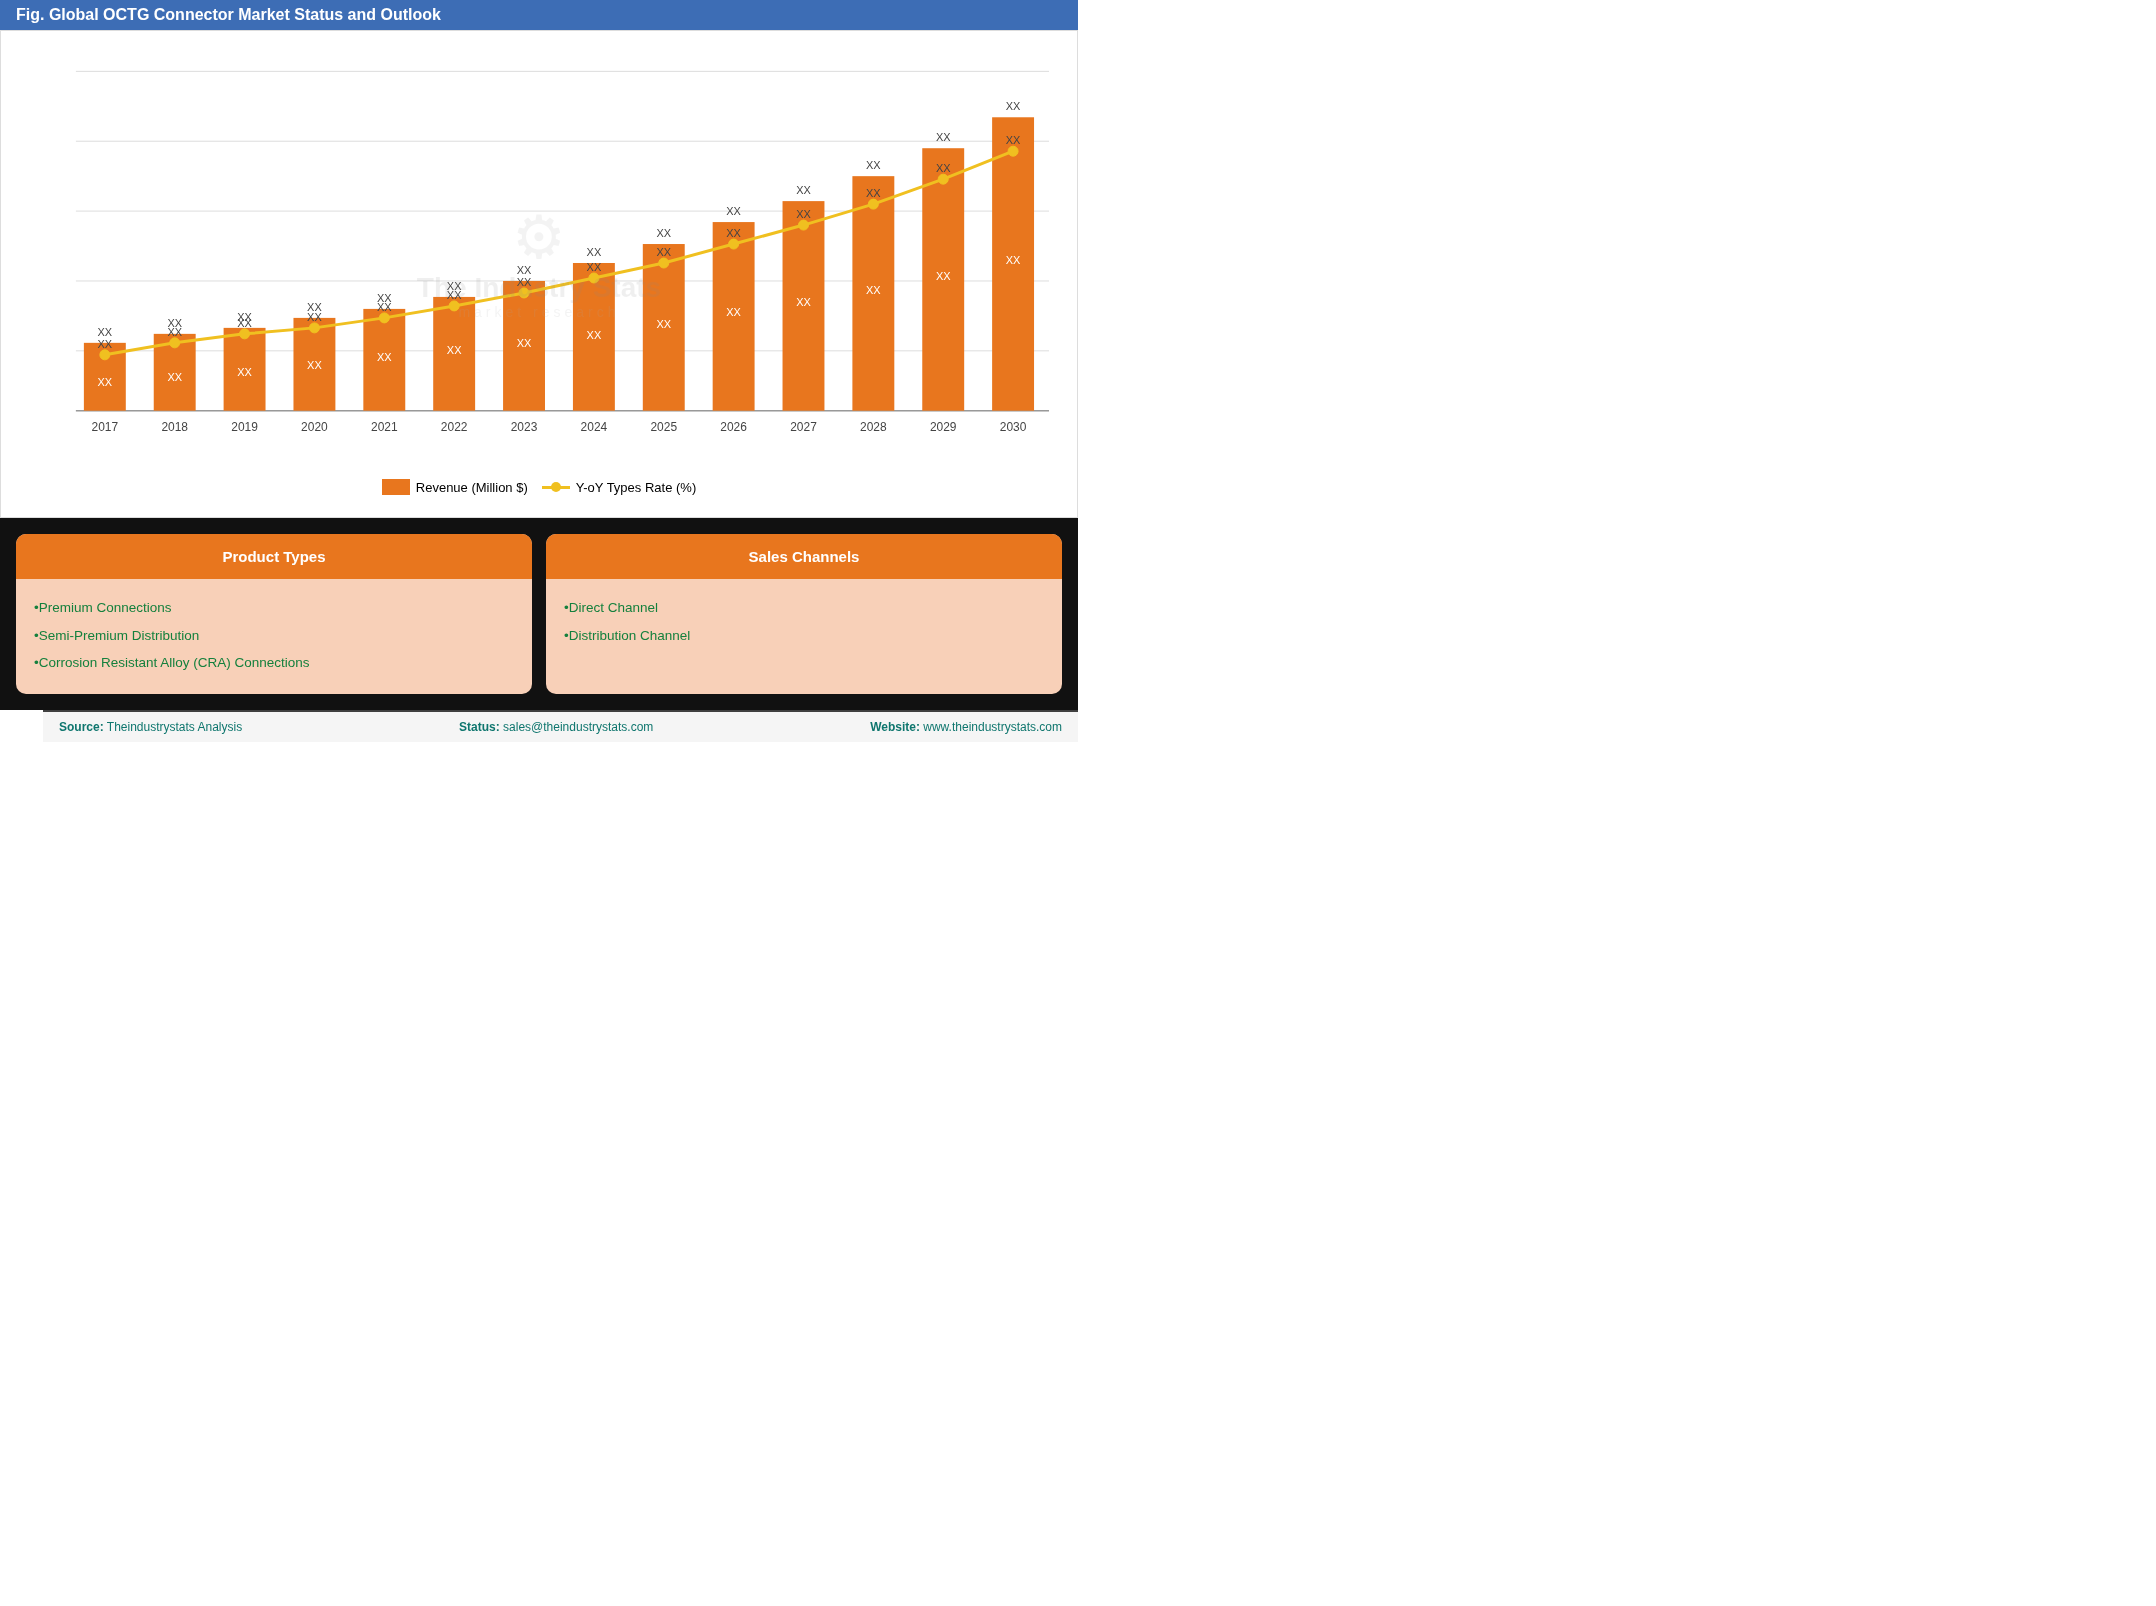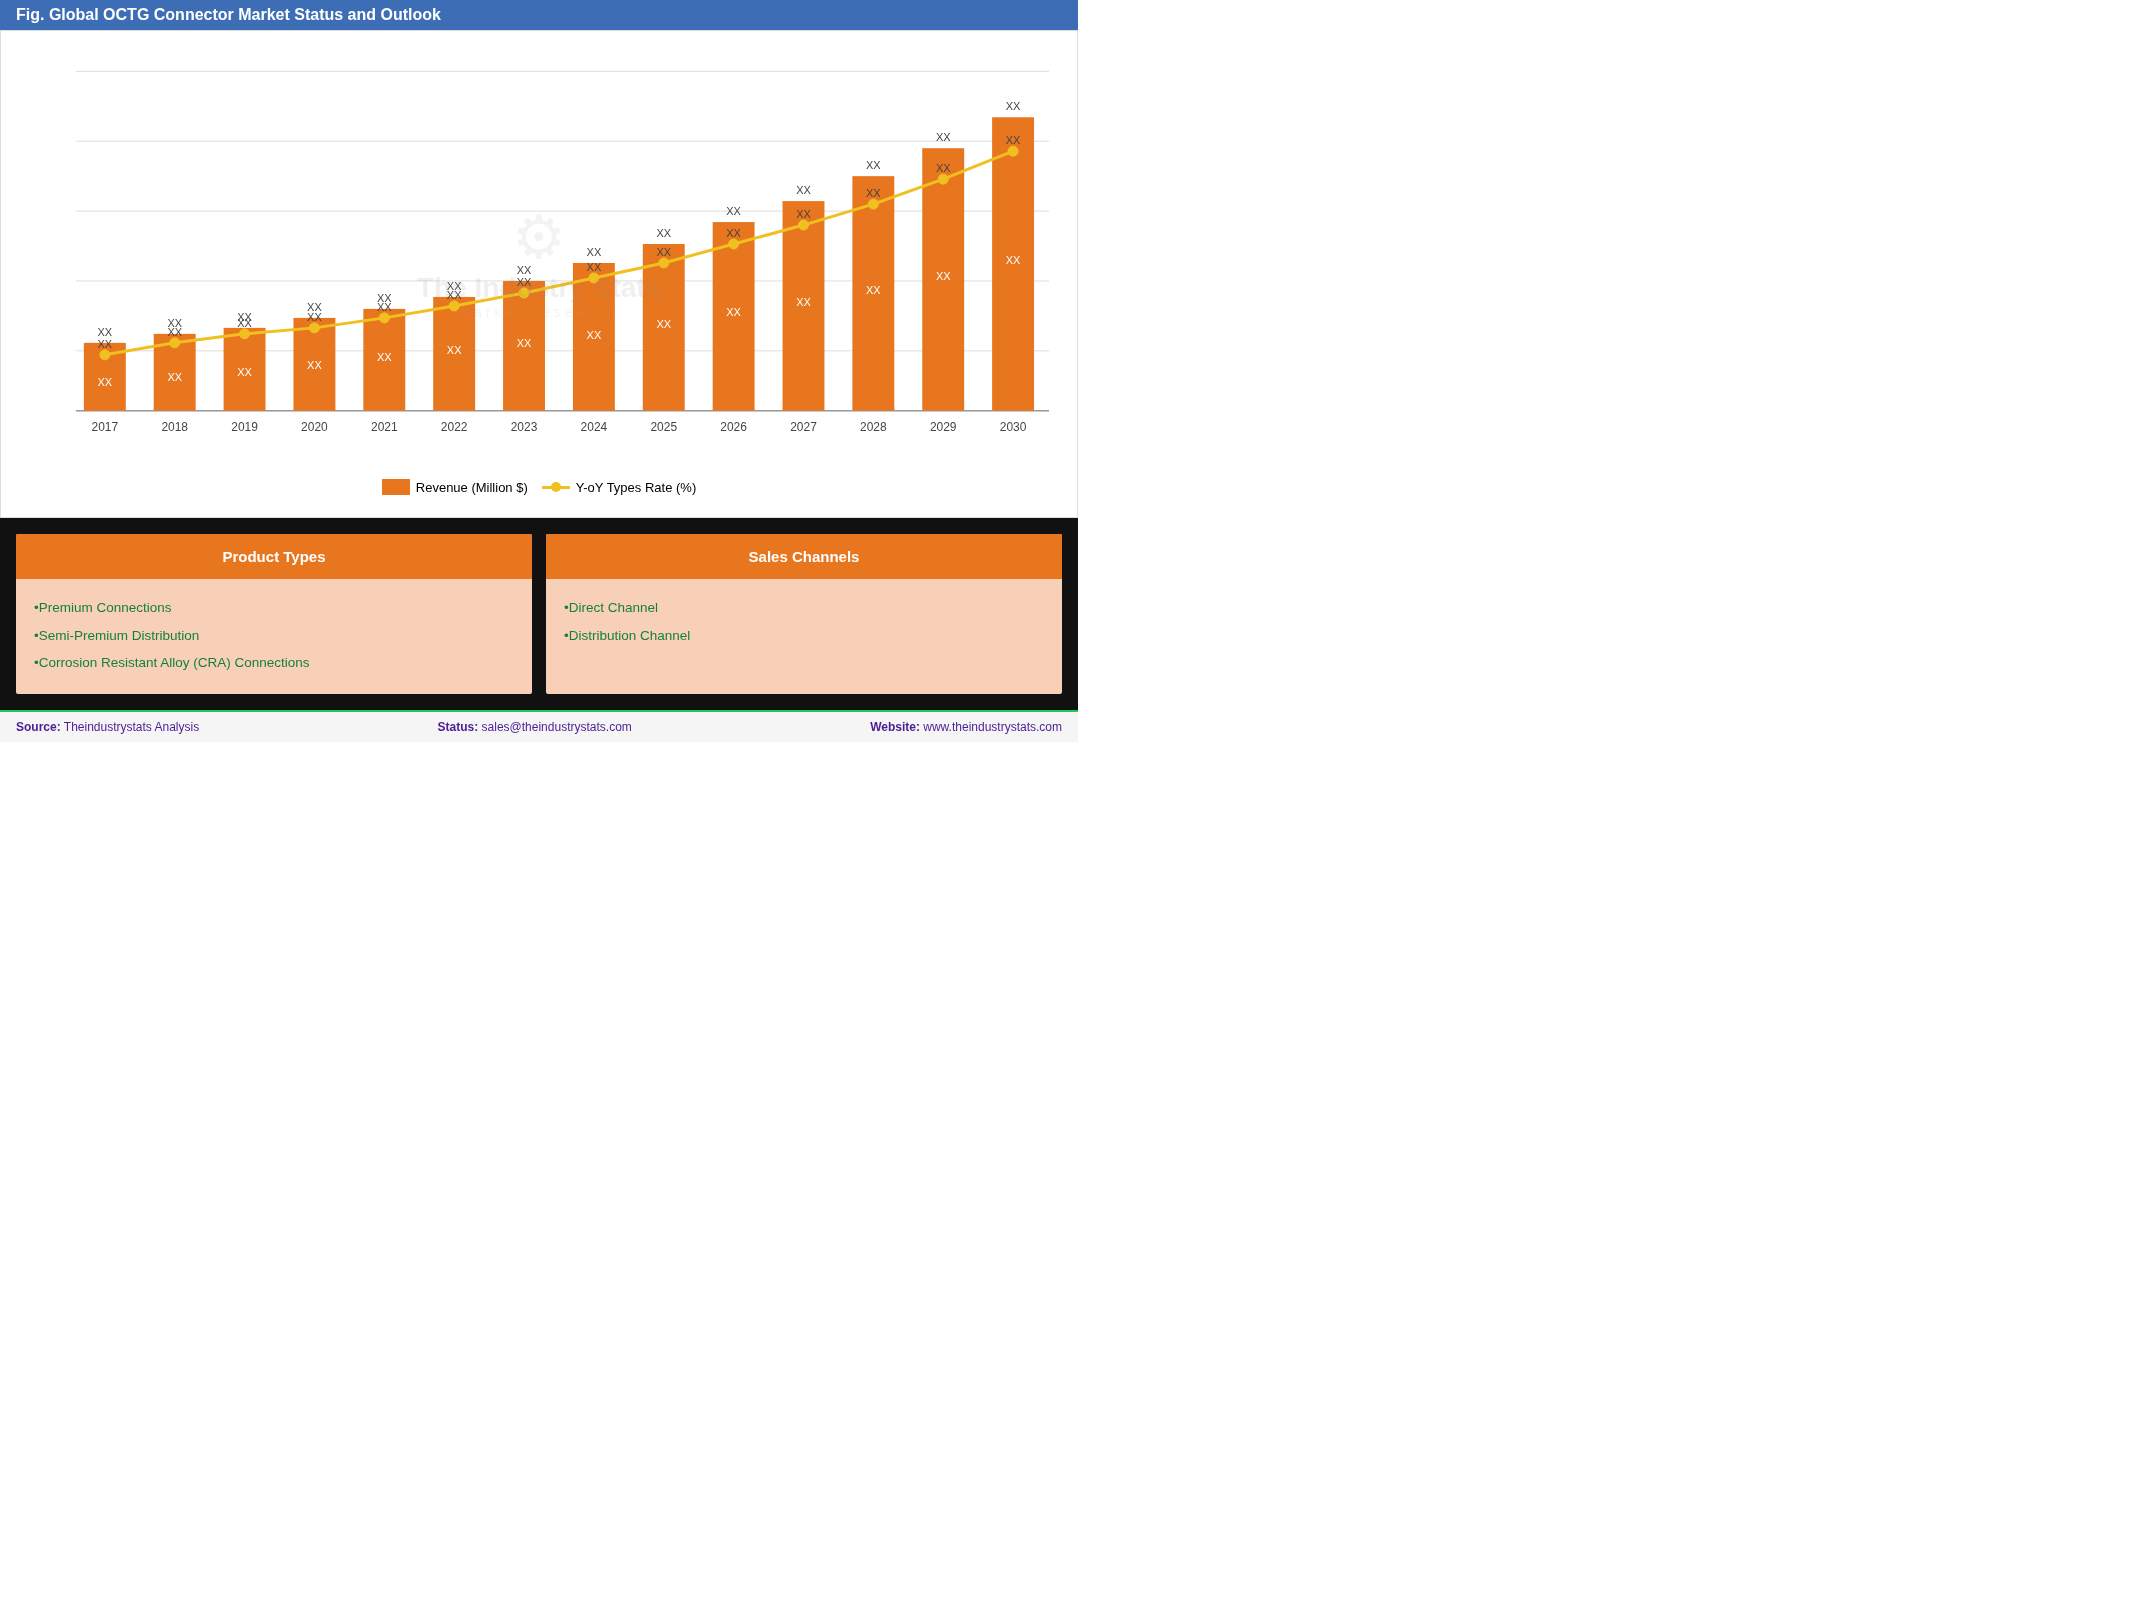--- a/index.html
+++ b/index.html
@@ -79,21 +79,21 @@
     
     .cards-section {
       background: #111;
       padding: 16px 16px;
       display: flex;
       gap: 14px;
     }
     .card {
       flex: 1;
       background: #f8d0b8;
-      border-radius: 2px;
+      border-radius: 10px;
       overflow: hidden;
     }
     .card-header {
       background: #e8761e;
       color: white;
       text-align: center;
       padding: 14px 10px;
       font-size: 15px;
       font-weight: 600;
     }
@@ -103,26 +103,27 @@
       line-height: 1.9;
       color: #15803d;
     }
     .card-body p {
       margin-bottom: 2px;
     }
 
     
     .footer {
       background: #f5f5f5;
-      border-top: 2px solid #22c55e;
+      border-top: 2px solid #404040;
       display: flex;
       justify-content: space-between;
       padding: 8px 16px;
       font-size: 12px;
-      color: #4c1d95;
+      color: #0f766e;
+      margin-left: 43px;
     }
     .footer span strong {
       font-weight: bold;
     }
 
     
     .watermark {
       position: absolute;
       top: 50%;
       left: 50%;

